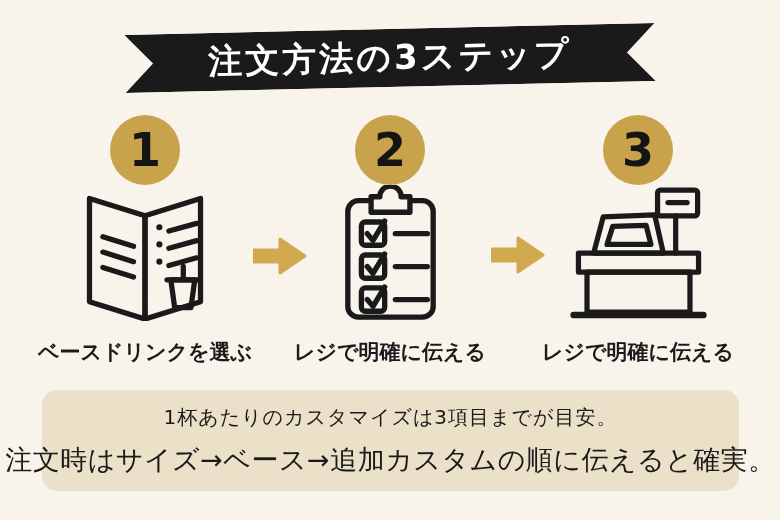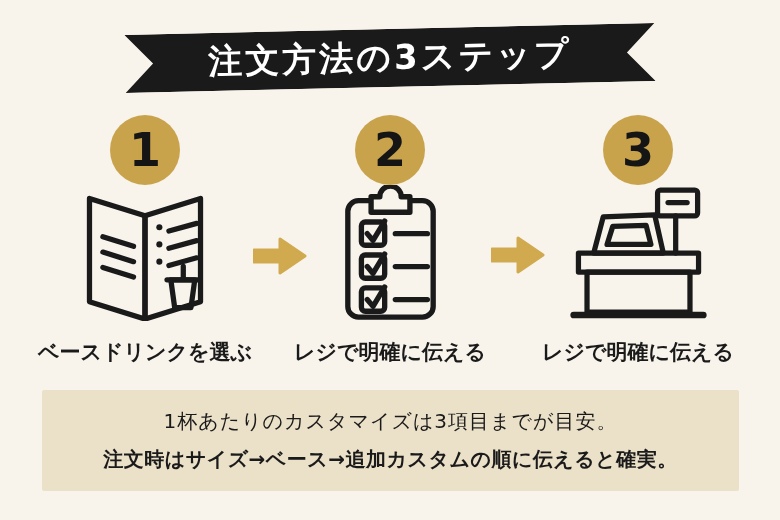--- a/index.html
+++ b/index.html
@@ -72,29 +72,29 @@
   .flow-arrow { position: absolute; width: 54px; height: 38px; }
   .flow-arrow.a1 { left: 253px; top: 237px; }
   .flow-arrow.a2 { left: 491px; top: 236px; }
 
   
   .note-box {
     position: absolute;
     left: 42px; top: 390px;
     width: 697px; height: 101px;
     background: #ebe0c8;
-    border-radius: 2px;
+    border-radius: 15px;
     display: flex;
     flex-direction: column;
     align-items: center;
     justify-content: center;
     gap: 11px;
   }
   .note-line1 { font-size: 20px; font-weight: 400; letter-spacing: 1px; white-space: nowrap; }
-  .note-line2 { font-size: 20px; font-weight: 700; letter-spacing: 0.5px; white-space: nowrap; }
+  .note-line2 { font-size: 27px; font-weight: 400; letter-spacing: 0.5px; white-space: nowrap; }
 
   .ic { stroke: #1a1a1a; fill: none; stroke-linecap: round; stroke-linejoin: round; }
 </style>
 </head>
 <body>
 
 <div class="stage">
 
   <div class="ribbon">
     <svg viewBox="0 0 530 58" width="530" height="58" aria-hidden="true">

